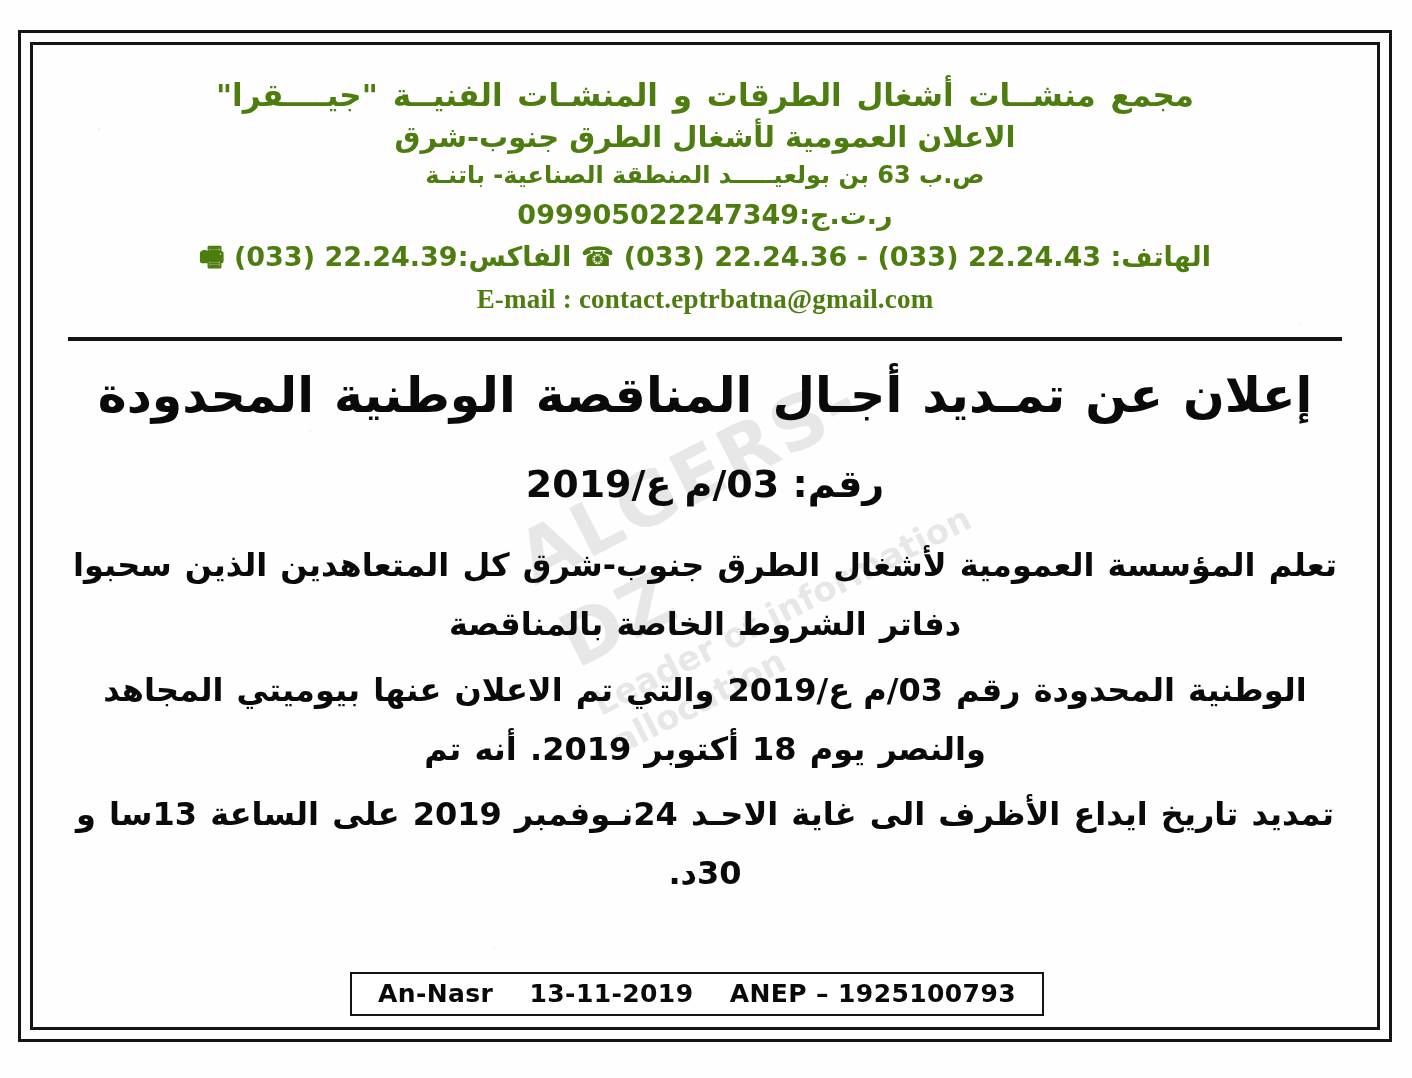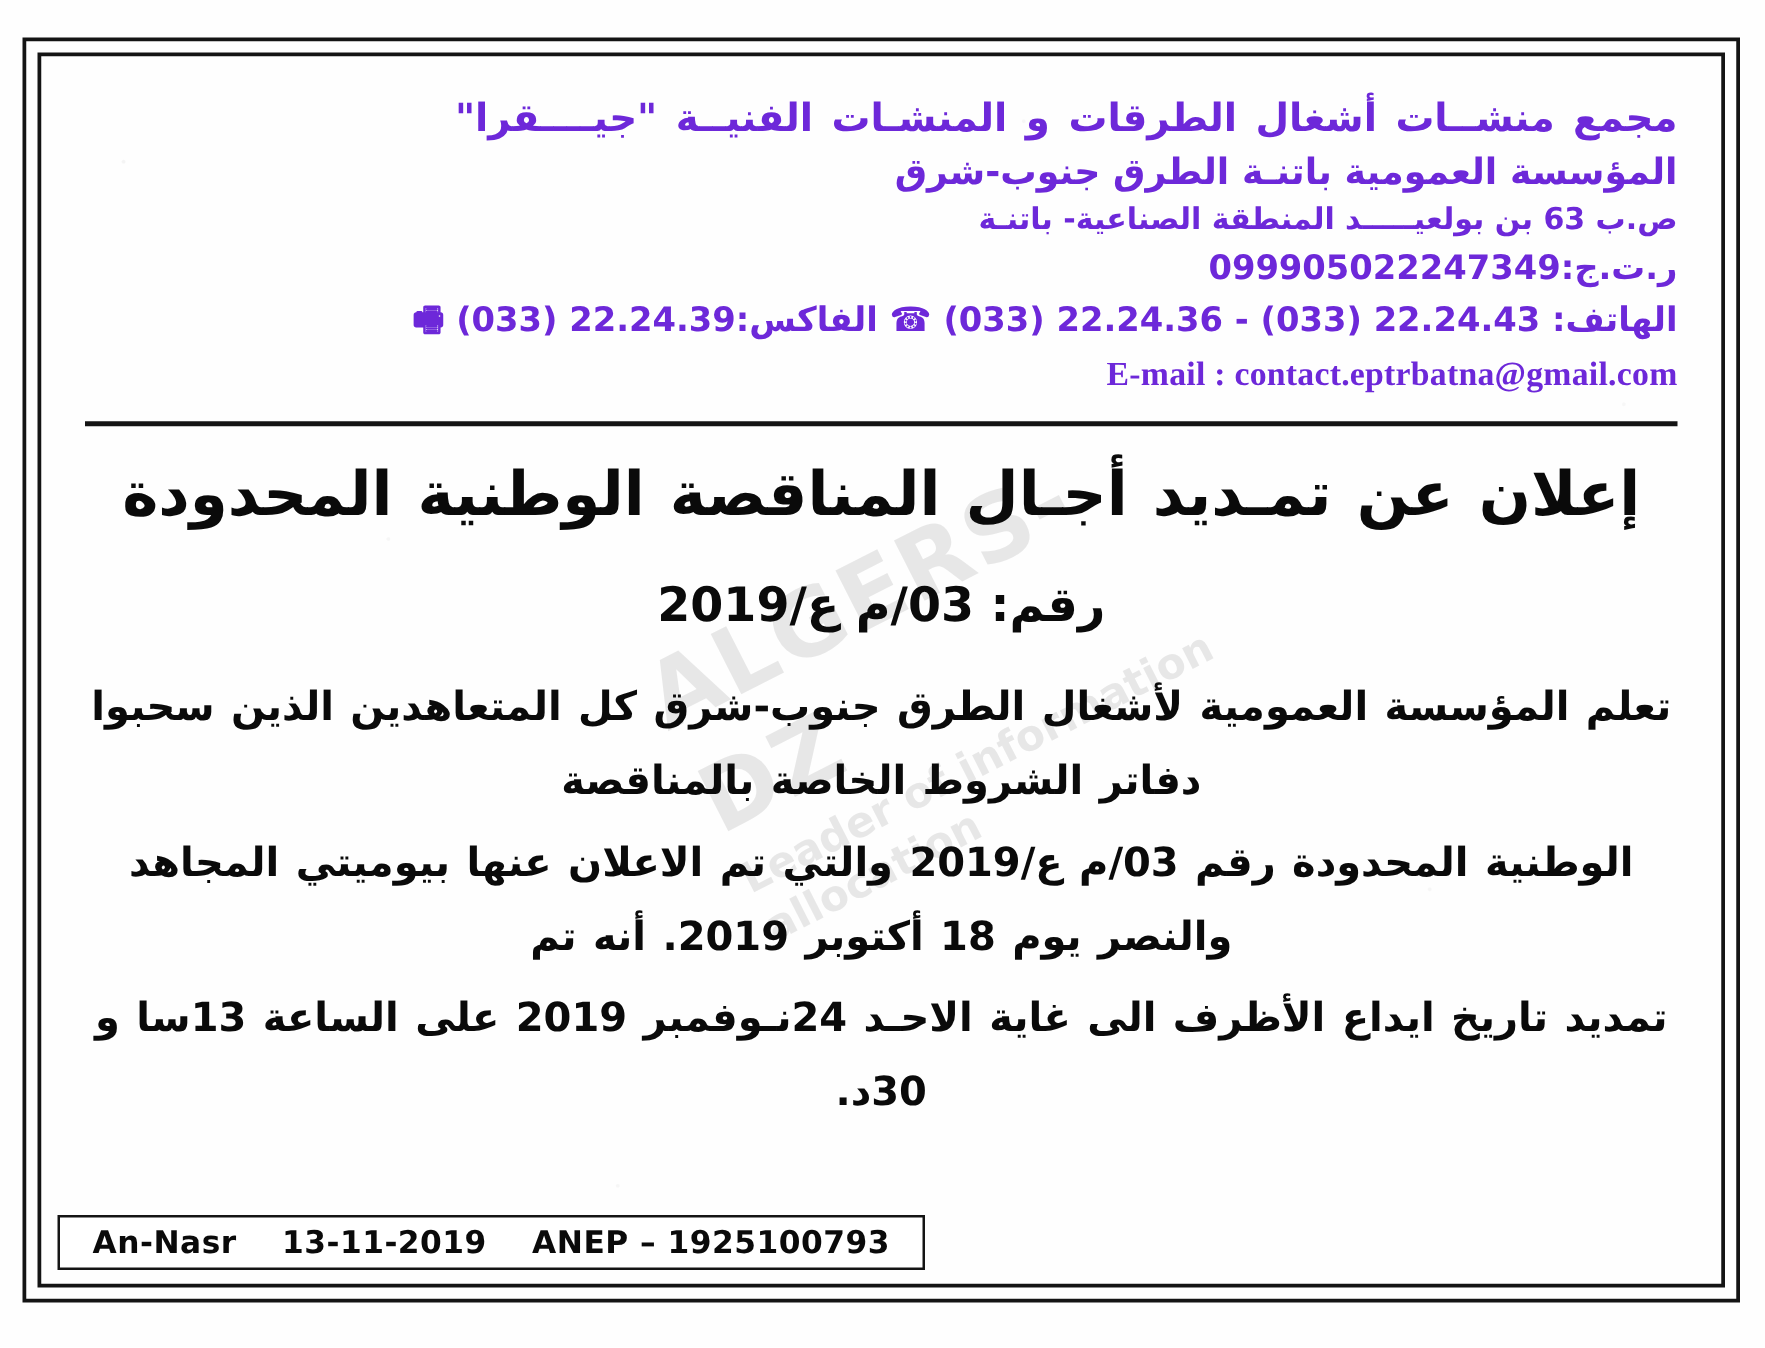--- a/index.html
+++ b/index.html
@@ -63,23 +63,23 @@
     left: 46px;
     top: 50px;
     width: 1318px;
     height: 972px;
     box-sizing: border-box;
     padding: 0 22px;
   }
 
   
   .hdr {
-    text-align: right;
-    font-weight: bold;
-    color: #6d28d9;
+    text-align: center;
+    font-weight: bold;
+    color: #4d7c0f;
     letter-spacing: .2px;
   }
   #hdr-line1 {
     font-size: 31px;
     margin-top: 28px;
     line-height: 1.15;
     word-spacing: 4px;
   }
   #hdr-line2 {
     font-size: 29px;
@@ -155,21 +155,21 @@
     margin: 0 0 6px 0;
   }
 
   
   #footer-wrap {
     position: absolute;
     left: 0;
     right: 16px;
     bottom: 6px;
     display: flex;
-    justify-content: flex-end;
+    justify-content: center;
   }
   #footer-box {
     border: 2px solid #141414;
     padding: 5px 26px 6px 26px;
     background: #ffffff;
     direction: ltr;
     font-size: 25px;
     font-weight: bold;
     letter-spacing: .4px;
     white-space: nowrap;
@@ -210,21 +210,21 @@
     <div class="wm-big">ALGERS-DZ</div>
     <div class="wm-small">Leader of information allocation</div>
   </div>
 
   <div id="frame-outer"></div>
   <div id="frame-inner"></div>
 
   <div id="content">
 
     <div class="hdr" id="hdr-line1">مجمع منشــات أشغال الطرقات و المنشـات الفنيــة "جيــــقرا"</div>
-    <div class="hdr" id="hdr-line2">المؤسسة العمومية باتنـة الطرق جنوب-شرق</div>
+    <div class="hdr" id="hdr-line2">الاعلان العمومية لأشغال الطرق جنوب-شرق</div>
     <div class="hdr" id="hdr-line4">ص.ب 63 بن بولعيـــــد المنطقة الصناعية- باتنـة</div>
     <div class="hdr" id="hdr-line5">ر.ت.ج:099905022247349</div>
     <div class="hdr" id="hdr-contact">الهاتف: 22.24.43 (033) - 22.24.36 (033) ☎ الفاكس:22.24.39 (033) 🖷</div>
     <div class="hdr" id="hdr-email">E-mail : contact.eptrbatna@gmail.com</div>
 
     <div id="rule"></div>
 
     <div id="title">إعلان عن تمـديد أجـال المناقصة الوطنية المحدودة</div>
     <div id="ref">رقم: 03/م ع/2019</div>
 

